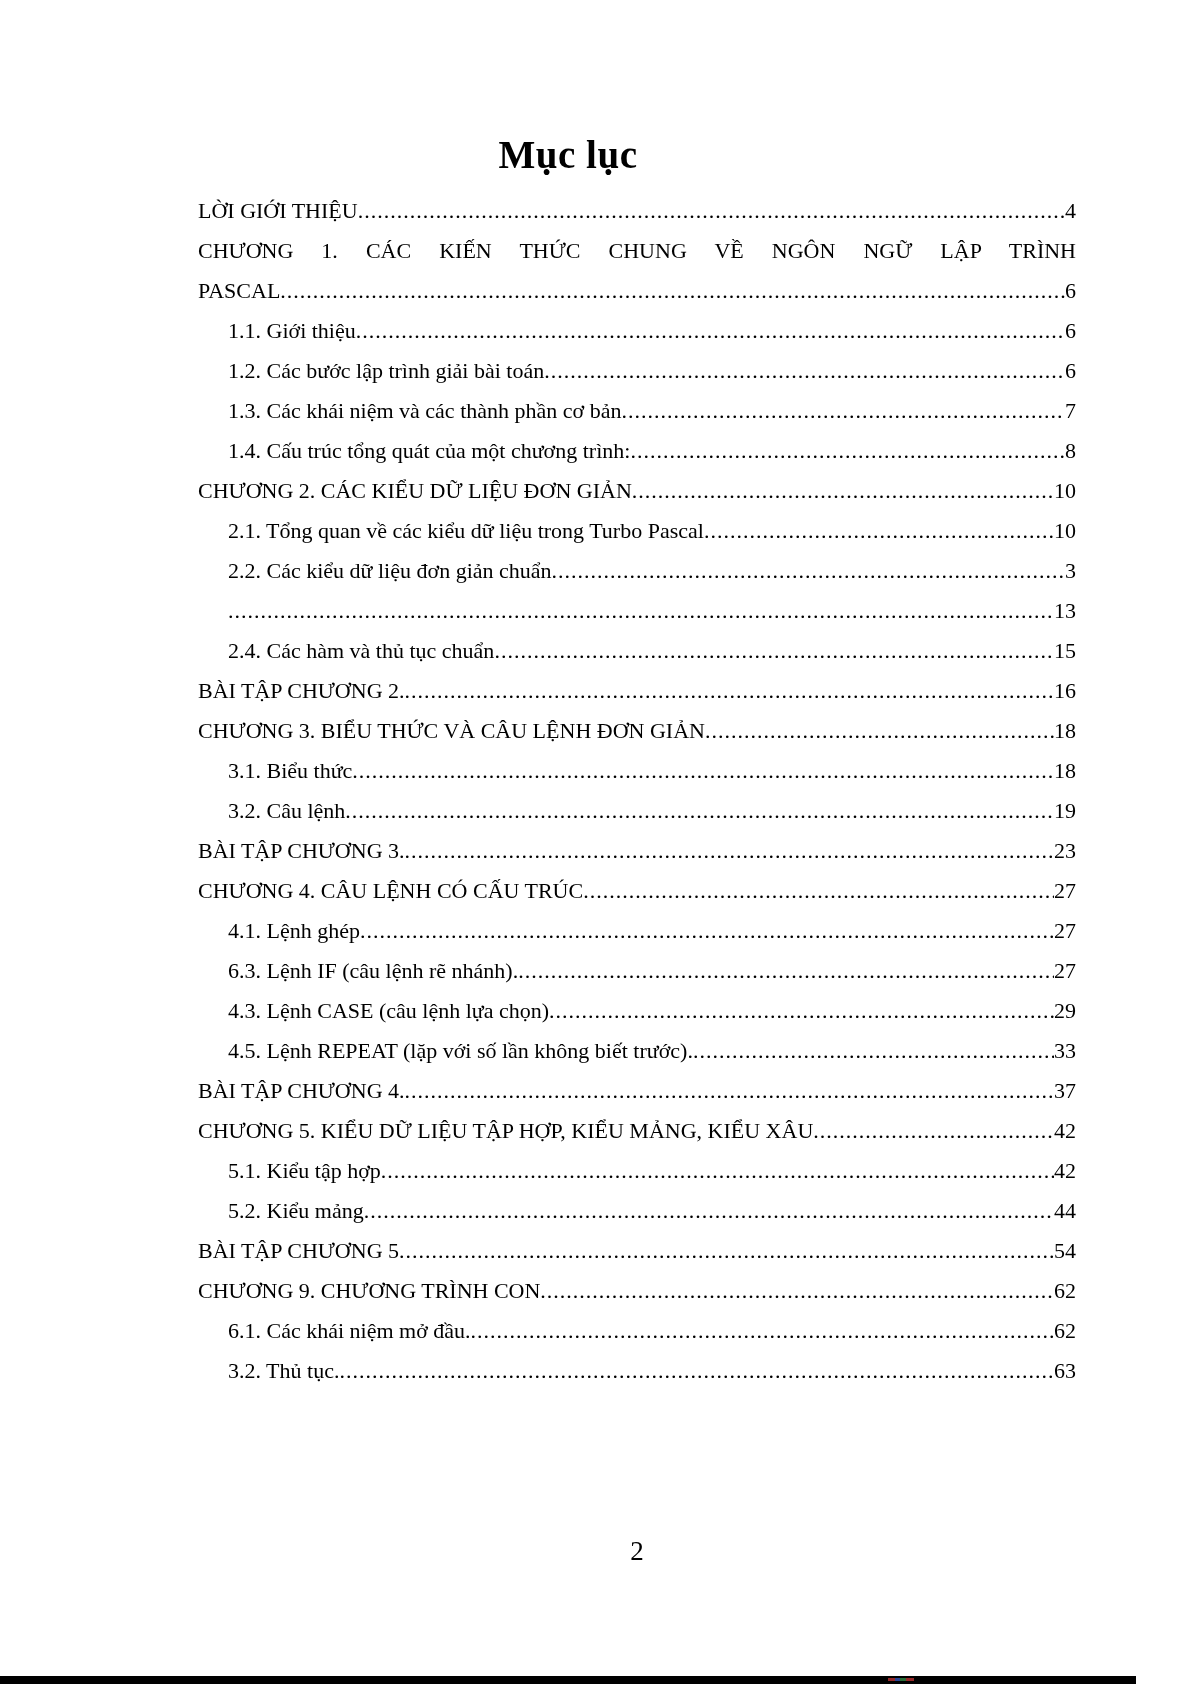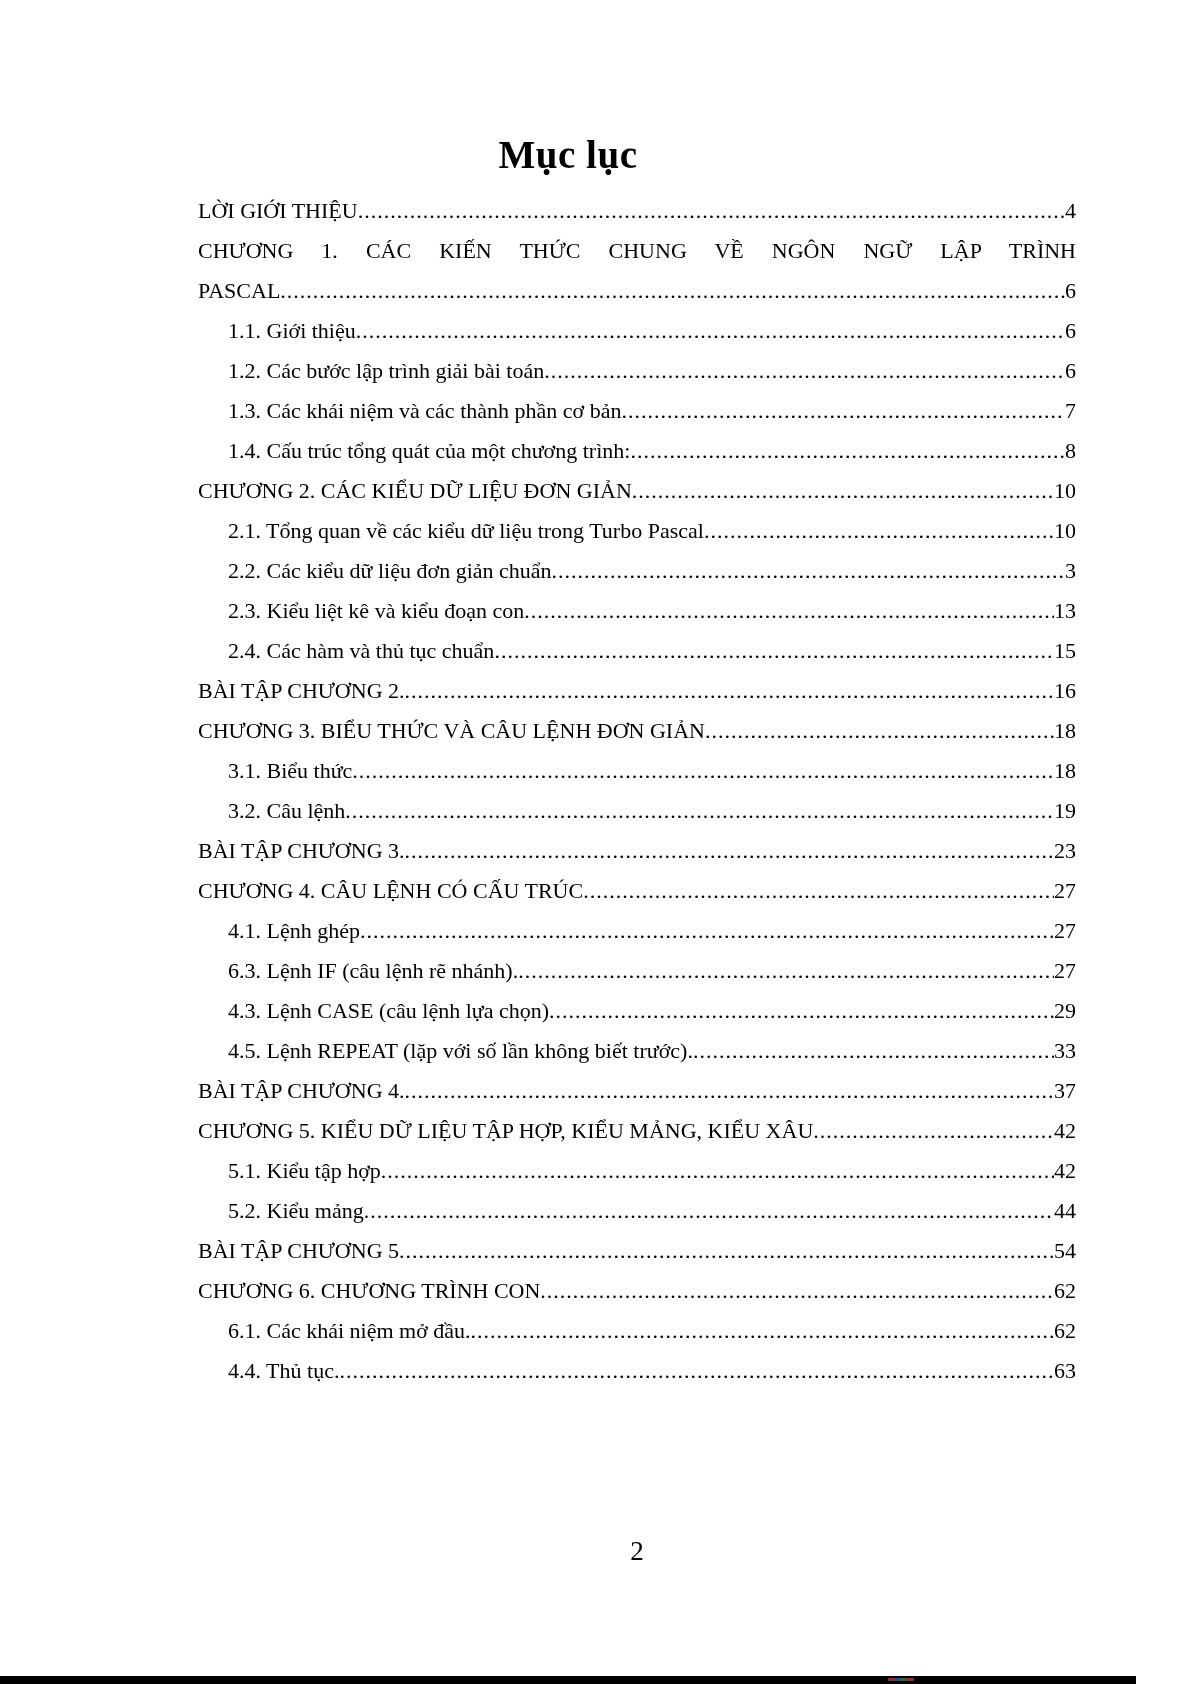--- a/index.html
+++ b/index.html
@@ -130,21 +130,20 @@
         <span class="toc-label">2.1. Tổng quan về các kiểu dữ liệu trong Turbo Pascal </span>
         <span class="toc-leader"></span>
         <span class="toc-page-num">10</span>
       </div>
       <div class="toc-line toc-row level-1">
         <span class="toc-label">2.2. Các kiểu dữ liệu đơn giản chuẩn </span>
         <span class="toc-leader"></span>
         <span class="toc-page-num">3</span>
       </div>
       <div class="toc-line toc-row level-1">
-        <span class="toc-label">2.3. Kiểu liệt kê và kiểu đoạn con </span>
         <span class="toc-leader"></span>
         <span class="toc-page-num">13</span>
       </div>
       <div class="toc-line toc-row level-1">
         <span class="toc-label">2.4. Các hàm và thủ tục chuẩn</span>
         <span class="toc-leader"></span>
         <span class="toc-page-num">15</span>
       </div>
       <div class="toc-line toc-row level-0">
         <span class="toc-label">BÀI TẬP CHƯƠNG 2. </span>
@@ -215,31 +214,31 @@
         <span class="toc-label">5.2. Kiểu mảng </span>
         <span class="toc-leader"></span>
         <span class="toc-page-num">44</span>
       </div>
       <div class="toc-line toc-row level-0">
         <span class="toc-label">BÀI TẬP CHƯƠNG 5 </span>
         <span class="toc-leader"></span>
         <span class="toc-page-num">54</span>
       </div>
       <div class="toc-line toc-row level-0">
-        <span class="toc-label">CHƯƠNG 6. CHƯƠNG TRÌNH CON </span>
+        <span class="toc-label">CHƯƠNG 9. CHƯƠNG TRÌNH CON </span>
         <span class="toc-leader"></span>
         <span class="toc-page-num">62</span>
       </div>
       <div class="toc-line toc-row level-1">
         <span class="toc-label">6.1. Các khái niệm mở đầu. </span>
         <span class="toc-leader"></span>
         <span class="toc-page-num">62</span>
       </div>
       <div class="toc-line toc-row level-1">
-        <span class="toc-label">4.4. Thủ tục. </span>
+        <span class="toc-label">3.2. Thủ tục. </span>
         <span class="toc-leader"></span>
         <span class="toc-page-num">63</span>
       </div>
     </div>
   <div class="footer-page-number">2</div>
   <div class="page-bottom-bar">
     <span class="next-page-artifact"></span>
   </div>
 </div>
 

